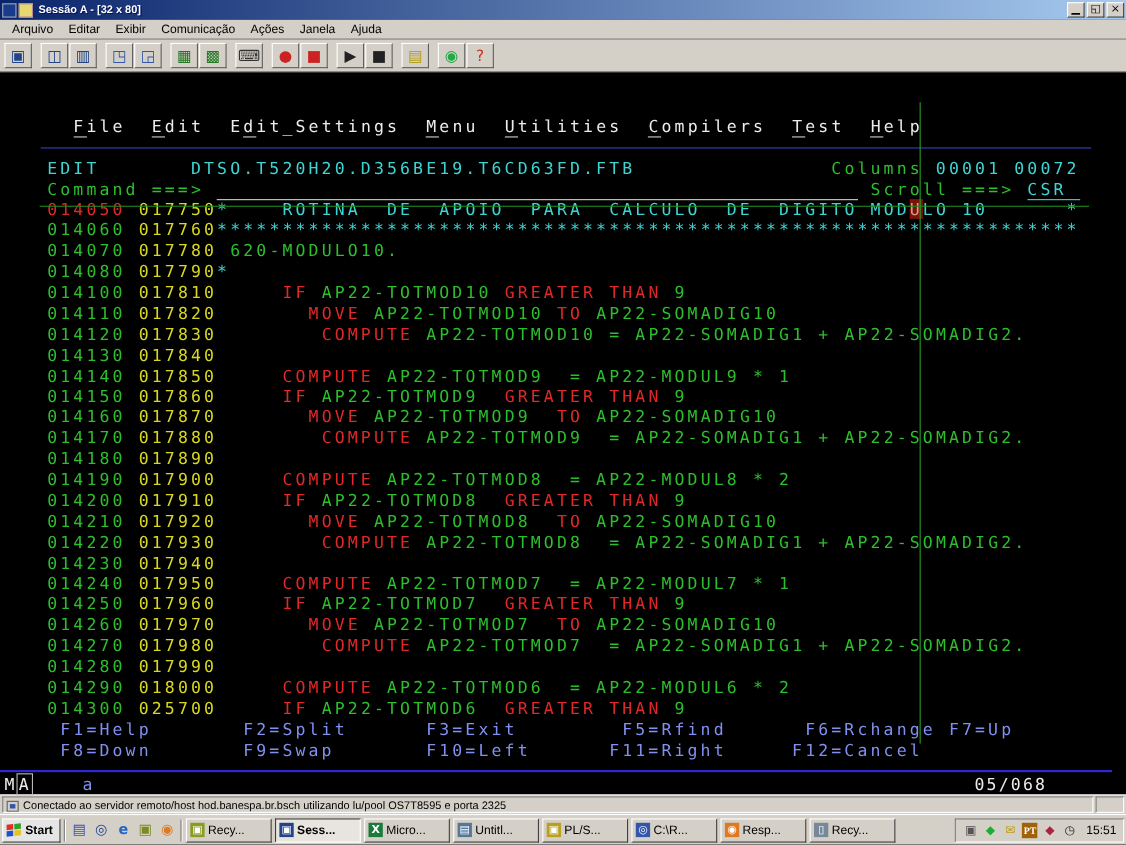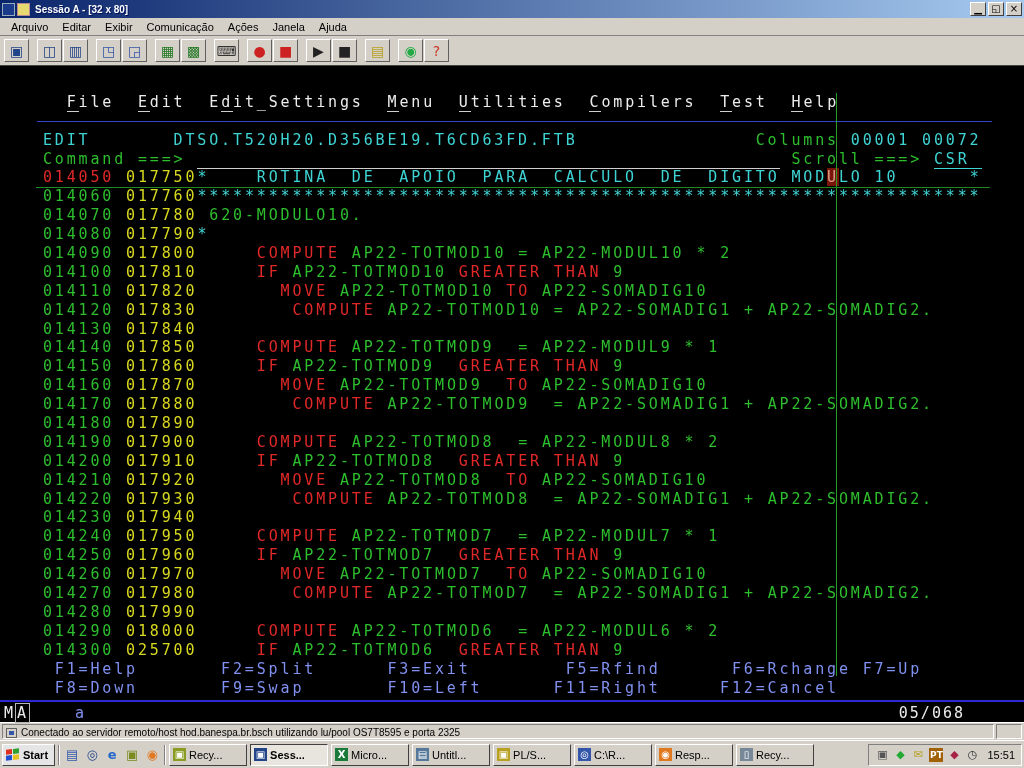--- a/index.html
+++ b/index.html
@@ -32,39 +32,39 @@
     padding:2px 4px; border-bottom:1px solid #404040; }
   .tbtn { width:25px; height:23px; margin-right:1px; background:#d4d0c8;
     border:1px solid; border-color:#fff #606060 #606060 #fff;
     display:flex; align-items:center; justify-content:center;
     font-size:14px; line-height:14px; font-family:"DejaVu Sans", sans-serif; }
   .tbtn.gap { margin-left:7px; }
 
   
   .terminal { position:relative; height:656px; background:#000;
     font-family:"DejaVu Sans Mono", monospace; }
-  .trows { height:634px; padding:8px 0 0 31px; overflow:hidden; }
+  .trows { height:634px; padding:21px 0 0 31px; overflow:hidden; }
   .trow { height:18.9px; line-height:18.9px; font-size:15px; letter-spacing:2.85px;
     white-space:pre; position:relative; }
   .trow.sep::after { content:""; position:absolute; left:6px; right:32px; top:9px;
     height:1px; background:#3340c8; }
   .c-g  { color:#2dbe2d; }
   .c-y  { color:#d8d820; }
   .c-r  { color:#e02828;text-align:center; }
   .c-t  { color:#3fd4d4; }
   .c-w  { color:#ececec; }
   .c-b  { color:#8090f0; }
   .c-wu { color:#ececec; border-bottom:1px solid #cfcfcf; }
   .c-tu { color:#3fd4d4; border-bottom:1px solid #3fd4d4; }
   .c-cur { background:#7b1408; color:#d89c8c; }
   .vline { position:absolute; left:836px; top:27px; width:1px; height:583px;
     background:#28a028; }
   .hline { position:absolute; left:36px; top:121px; width:954px; height:1px;
     background:#1f8a1f; }
-  .oia { position:absolute; left:0; right:0; bottom:0; height:22px;
+  .oia { position:absolute; left:0; right:13px; bottom:0; height:22px;
     border-top:2px solid #2a2ad0; color:#ececec; font-size:15px; letter-spacing:2px; }
   .oia-ma { position:absolute; left:4px; top:2px; }
   .oia-ma .boxed { border:1px solid #b8b8b8; padding:0 1px; }
   .oia-flag { position:absolute; left:75px; top:2px; color:#8090f0; }
   .oia-pos { position:absolute; right:59px; top:2px; }
 
   
   .statusbar { height:18px; background:#d4d0c8; display:flex; align-items:center;
     padding:1px 2px; border-top:1px solid #fff; }
   .sb-panel { flex:1; height:15px; display:flex; align-items:flex-end; gap:4px;
@@ -181,21 +181,20 @@
   <div class="trows">
       <div class="trow"></div>
       <div class="trow"><span class="c-w">   </span><span class="c-wu">F</span><span class="c-w">ile  </span><span class="c-wu">E</span><span class="c-w">dit  E</span><span class="c-wu">d</span><span class="c-w">it_Settings  </span><span class="c-wu">M</span><span class="c-w">enu  </span><span class="c-wu">U</span><span class="c-w">tilities  </span><span class="c-wu">C</span><span class="c-w">ompilers  </span><span class="c-wu">T</span><span class="c-w">est  </span><span class="c-wu">H</span><span class="c-w">elp</span></div>
       <div class="trow sep"></div>
       <div class="trow"><span class="c-t"> EDIT       DTSO.T520H20.D356BE19.T6CD63FD.FTB</span><span class="c-g">               </span><span class="c-g">Columns </span><span class="c-t">00001 00072</span></div>
       <div class="trow"><span class="c-g"> Command ===&gt; </span><span class="c-wu">                                                 </span><span class="c-g"> Scroll ===&gt; </span><span class="c-tu">CSR </span></div>
       <div class="trow"><span class="c-g"> </span><span class="c-r">014050</span><span class="c-g"> </span><span class="c-y">017750</span><span class="c-t">*    </span><span class="c-t">ROTINA  DE  APOIO  PARA  CALCULO  DE  DIGITO MOD</span><span class="c-cur">U</span><span class="c-t">LO 10</span><span class="c-t">      *</span></div>
       <div class="trow"><span class="c-g"> </span><span class="c-g">014060</span><span class="c-g"> </span><span class="c-y">017760</span><span class="c-t">******************************************************************</span></div>
       <div class="trow"><span class="c-g"> </span><span class="c-g">014070</span><span class="c-g"> </span><span class="c-y">017780</span><span class="c-g"> 620-MODULO10.</span></div>
       <div class="trow"><span class="c-g"> </span><span class="c-g">014080</span><span class="c-g"> </span><span class="c-y">017790</span><span class="c-t">*</span></div>
-      <div class="trow"><span class="c-g"> </span><span class="c-g">014090</span><span class="c-g"> </span><span class="c-y">017800</span><span class="c-g">     </span><span class="c-r">COMPUTE</span><span class="c-g"> AP22-TOTMOD10 = AP22-MODUL10 * 2</span></div>
       <div class="trow"><span class="c-g"> </span><span class="c-g">014100</span><span class="c-g"> </span><span class="c-y">017810</span><span class="c-g">     </span><span class="c-r">IF</span><span class="c-g"> AP22-TOTMOD10 </span><span class="c-r">GREATER THAN</span><span class="c-g"> 9</span></div>
       <div class="trow"><span class="c-g"> </span><span class="c-g">014110</span><span class="c-g"> </span><span class="c-y">017820</span><span class="c-g">       </span><span class="c-r">MOVE</span><span class="c-g"> AP22-TOTMOD10 </span><span class="c-r">TO</span><span class="c-g"> AP22-SOMADIG10</span></div>
       <div class="trow"><span class="c-g"> </span><span class="c-g">014120</span><span class="c-g"> </span><span class="c-y">017830</span><span class="c-g">        </span><span class="c-r">COMPUTE</span><span class="c-g"> AP22-TOTMOD10 = AP22-SOMADIG1 + AP22-SOMADIG2.</span></div>
       <div class="trow"><span class="c-g"> </span><span class="c-g">014130</span><span class="c-g"> </span><span class="c-y">017840</span></div>
       <div class="trow"><span class="c-g"> </span><span class="c-g">014140</span><span class="c-g"> </span><span class="c-y">017850</span><span class="c-g">     </span><span class="c-r">COMPUTE</span><span class="c-g"> AP22-TOTMOD9  = AP22-MODUL9 * 1</span></div>
       <div class="trow"><span class="c-g"> </span><span class="c-g">014150</span><span class="c-g"> </span><span class="c-y">017860</span><span class="c-g">     </span><span class="c-r">IF</span><span class="c-g"> AP22-TOTMOD9  </span><span class="c-r">GREATER THAN</span><span class="c-g"> 9</span></div>
       <div class="trow"><span class="c-g"> </span><span class="c-g">014160</span><span class="c-g"> </span><span class="c-y">017870</span><span class="c-g">       </span><span class="c-r">MOVE</span><span class="c-g"> AP22-TOTMOD9  </span><span class="c-r">TO</span><span class="c-g"> AP22-SOMADIG10</span></div>
       <div class="trow"><span class="c-g"> </span><span class="c-g">014170</span><span class="c-g"> </span><span class="c-y">017880</span><span class="c-g">        </span><span class="c-r">COMPUTE</span><span class="c-g"> AP22-TOTMOD9  = AP22-SOMADIG1 + AP22-SOMADIG2.</span></div>
       <div class="trow"><span class="c-g"> </span><span class="c-g">014180</span><span class="c-g"> </span><span class="c-y">017890</span></div>
       <div class="trow"><span class="c-g"> </span><span class="c-g">014190</span><span class="c-g"> </span><span class="c-y">017900</span><span class="c-g">     </span><span class="c-r">COMPUTE</span><span class="c-g"> AP22-TOTMOD8  = AP22-MODUL8 * 2</span></div>
@@ -280,18 +279,18 @@
       </div>
       <div class="task">
         <span class="ticon" style="background: rgb(119, 136, 153);">▯</span>
         <span>Recy...</span>
       </div>
     </div>
   <div class="tray" id="tray">
       <span class="tray-icon" style="color: rgb(85, 85, 85);">▣</span>
       <span class="tray-icon" style="color: rgb(34, 170, 51);">◆</span>
       <span class="tray-icon" style="color: rgb(184, 160, 32);">✉</span>
-      <span class="tray-icon" style="color: rgb(255, 255, 255); background: #a16207; font-size: 9px;">PT</span>
+      <span class="tray-icon" style="color: rgb(255, 255, 255); background: #a16207; font-size: 9px; font-family: Liberation Serif, serif;">PT</span>
       <span class="tray-icon" style="color: rgb(170, 34, 68);">◆</span>
       <span class="tray-icon" style="color: rgb(51, 51, 51);">◷</span>
       <span class="tray-time">15:51</span>
     </div>
 </div>
 
 </body></html>

